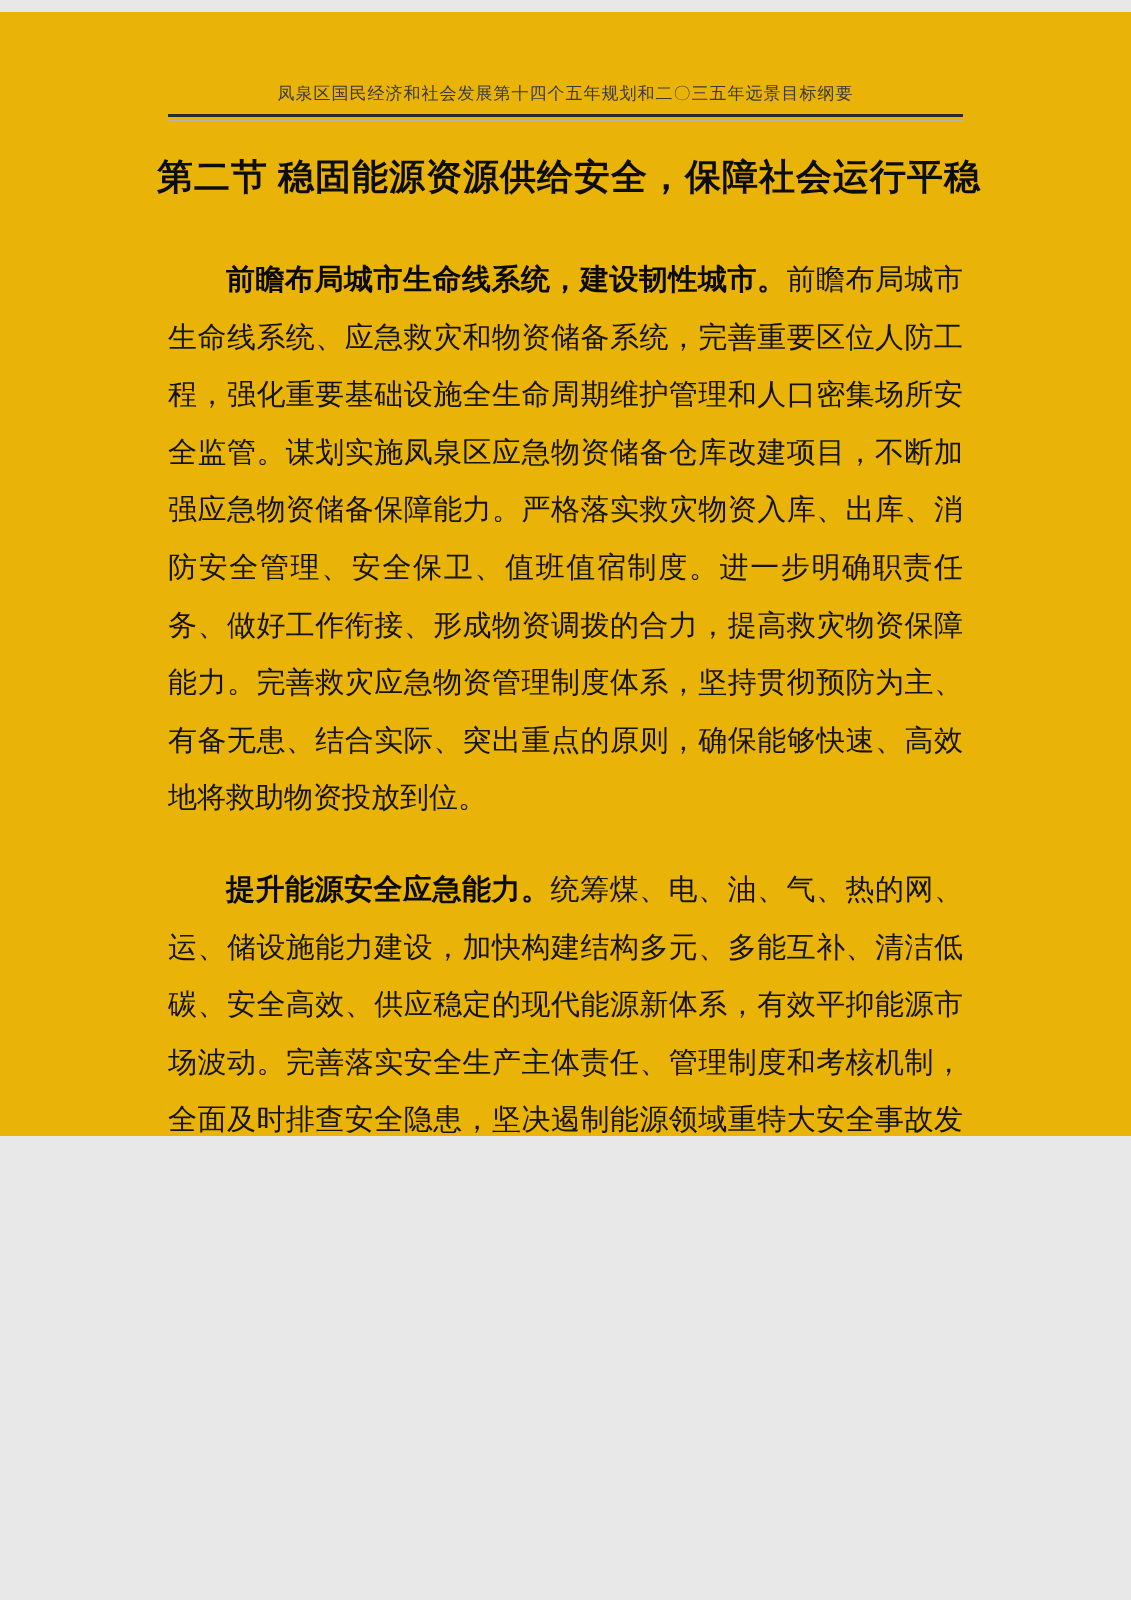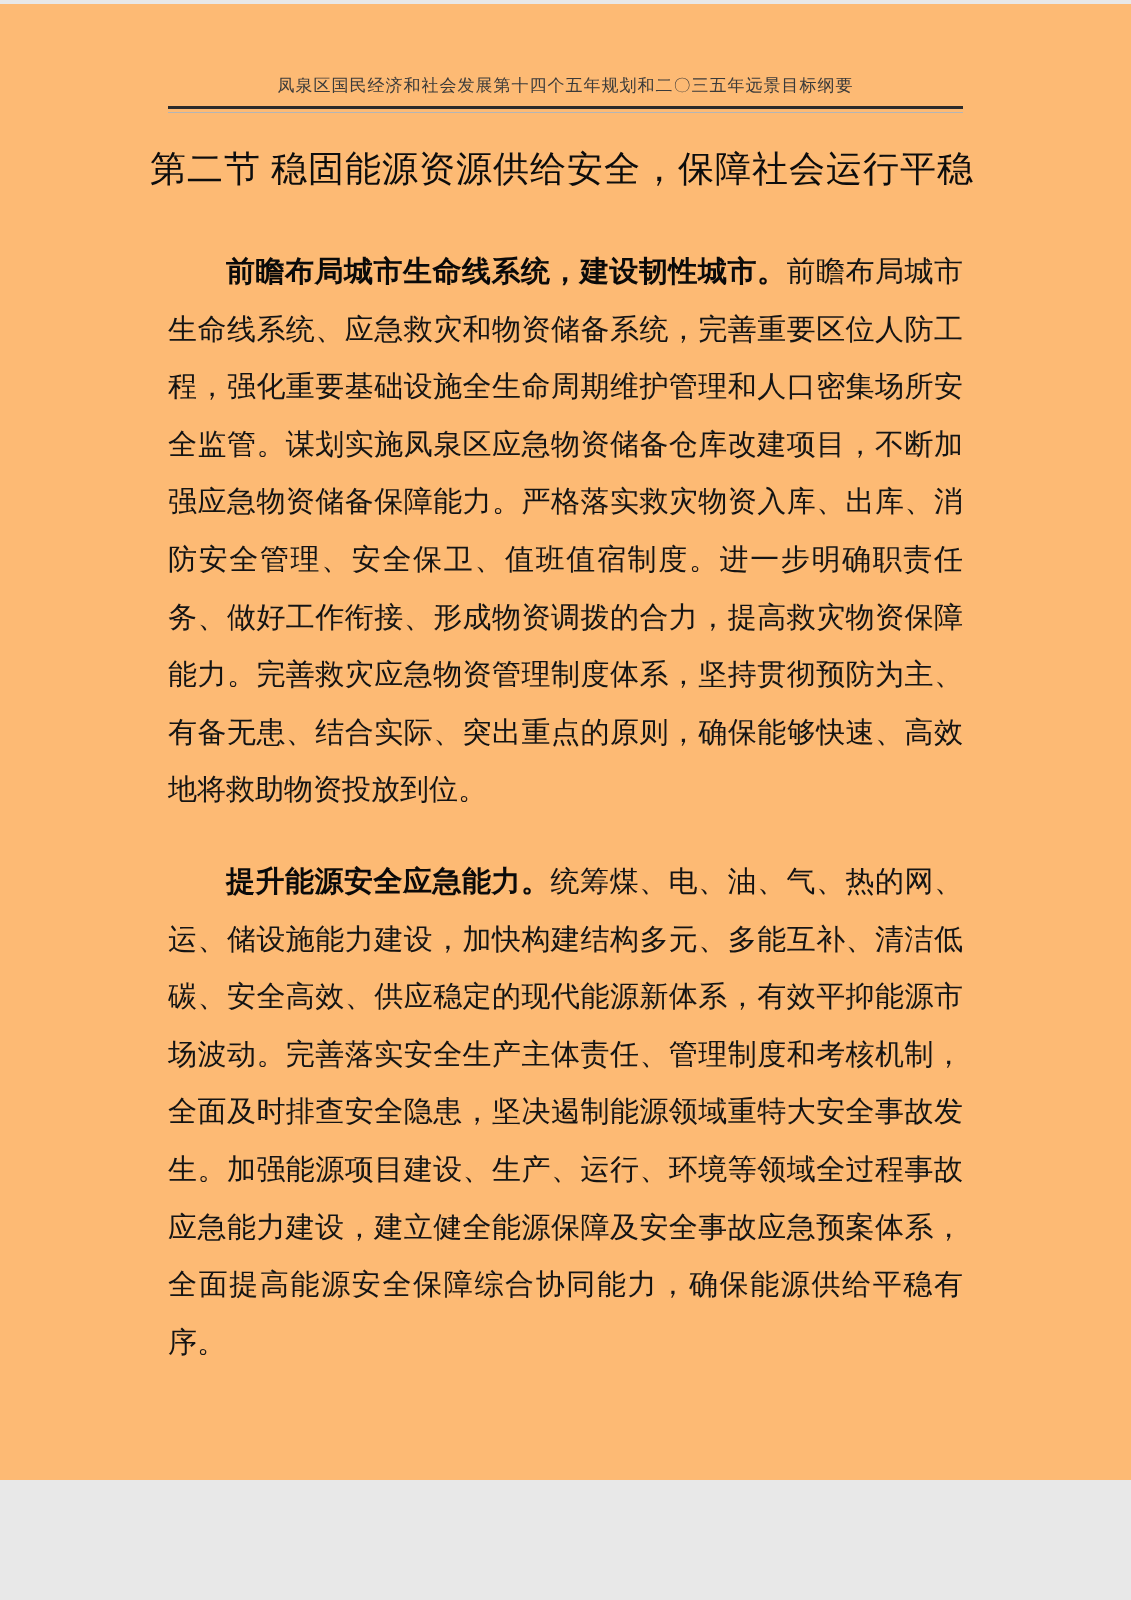--- a/index.html
+++ b/index.html
@@ -1,22 +1,22 @@
 <!DOCTYPE html>
 <html lang="zh"><head>
 <meta charset="utf-8">
 <style>
   * { margin: 0; padding: 0; box-sizing: border-box; }
   html, body { background: #e8e8e8; }
   .page {
     position: relative;
     width: 1131px;
-    height: 1476px;
-    margin: 4px auto;
-    background: #fdba74;
+    height: 1124px;
+    margin: 12px auto;
+    background: #eab308;
     font-family: "Liberation Serif", "DejaVu Serif", serif;
     color: #111111;
     overflow: hidden;
   }
   .header-area {
     padding: 70px 168px 0 168px;
   }
   .header-text {
     text-align: center;
     font-size: 17px;
@@ -29,23 +29,23 @@
     height: 3px;
     background: #2b2b2b;
   }
   .header-rule-thin {
     margin-top: 3px;
     height: 1px;
     background: #b5b5b5;
   }
   .doc-title {
     margin: 32px 150px 0 150px;
-    text-align: left;
+    text-align: right;
     font-size: 36px;
-    font-weight: 400;
+    font-weight: 700;
     letter-spacing: 1px;
     line-height: 48px;
     color: #0d0d0d;
   }
   .doc-body {
     margin: 50px 168px 0 168px;
     font-size: 29px;
     line-height: 57.6px;
     text-align: justify;
     color: #141414;

